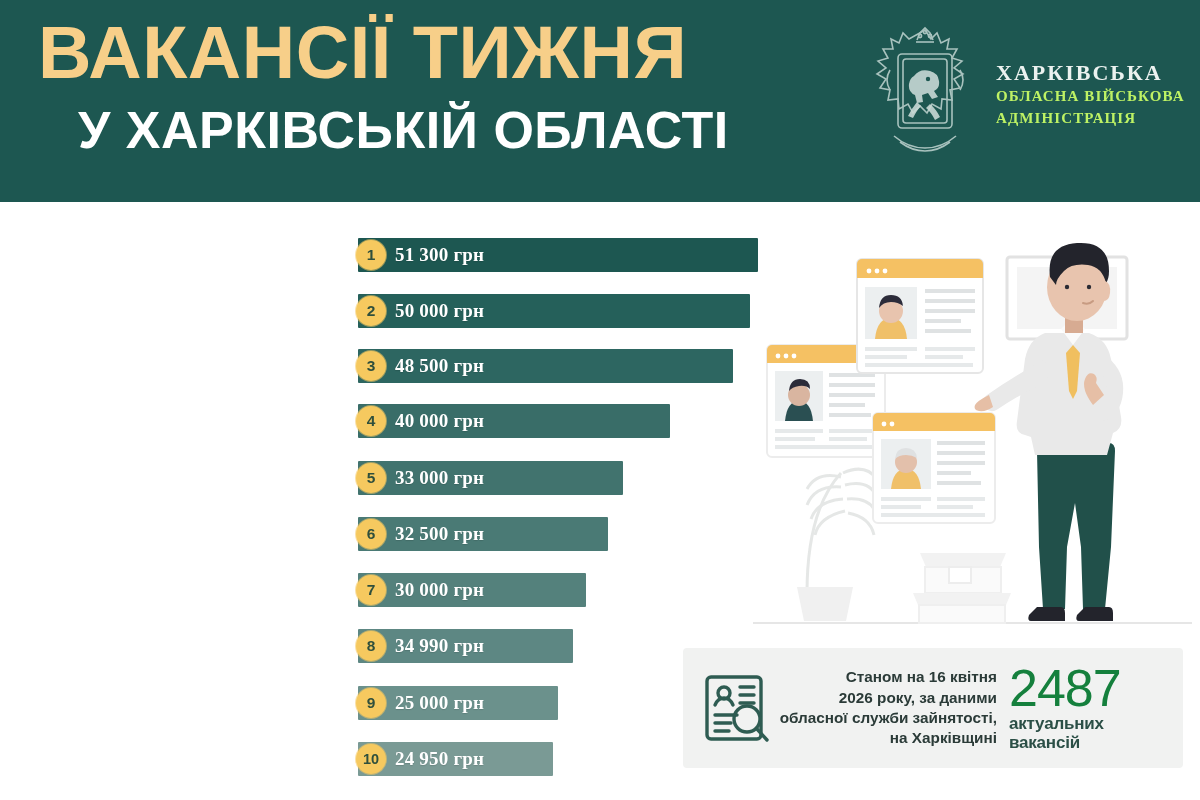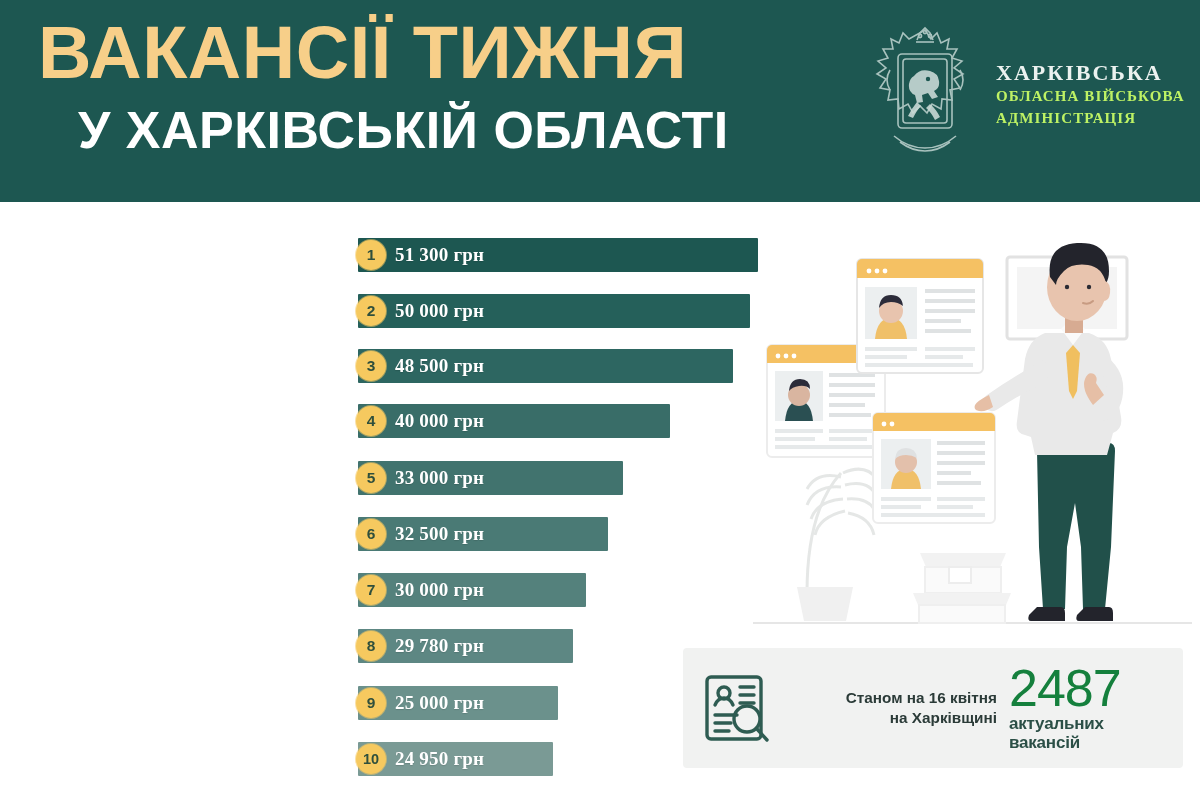--- a/index.html
+++ b/index.html
@@ -186,21 +186,21 @@
         <div class="bar" style="width: 228px;">
           <div class="bar-fill" style="background: rgb(84, 129, 124);"></div>
           <div class="badge">7</div>
           <div class="bar-value">30 000 грн</div>
         </div>
       </div>
       <div class="row" style="top: 427px;">
         <div class="bar" style="width: 215px;">
           <div class="bar-fill" style="background: rgb(93, 135, 131);"></div>
           <div class="badge">8</div>
-          <div class="bar-value">29 780 грн</div>
+          <div class="bar-value">34 990 грн</div>
         </div>
       </div>
       <div class="row" style="top: 484px;">
         <div class="bar" style="width: 200px;">
           <div class="bar-fill" style="background: rgb(107, 145, 140);"></div>
           <div class="badge">9</div>
           <div class="bar-value">25 000 грн</div>
         </div>
       </div>
       <div class="row" style="top: 540px;">
@@ -349,20 +349,22 @@
         <circle cx="27" cy="26" r="6"></circle>
         <path d="M18 38 q3 -7 9 -7 q6 0 9 7"></path>
         <path d="M43 20 h14 M43 28 h14 M43 36 h14"></path>
         <path d="M18 48 h22 M18 56 h16 M18 64 h14"></path>
         <circle cx="50" cy="52" r="13"></circle>
         <path d="M60 62 l10 11"></path>
       </g>
     </svg>
     <div class="footer-text">
       <div>Станом на 16 квітня</div>
+      <div>2026 року, за даними</div>
+      <div>обласної служби зайнятості,</div>
       <div>на Харківщині</div>
     </div>
     <div class="footer-count">
       <div class="count-num">2487</div>
       <div class="count-cap">актуальних</div>
       <div class="count-cap">вакансій</div>
     </div>
   </div>
 
 </div>

